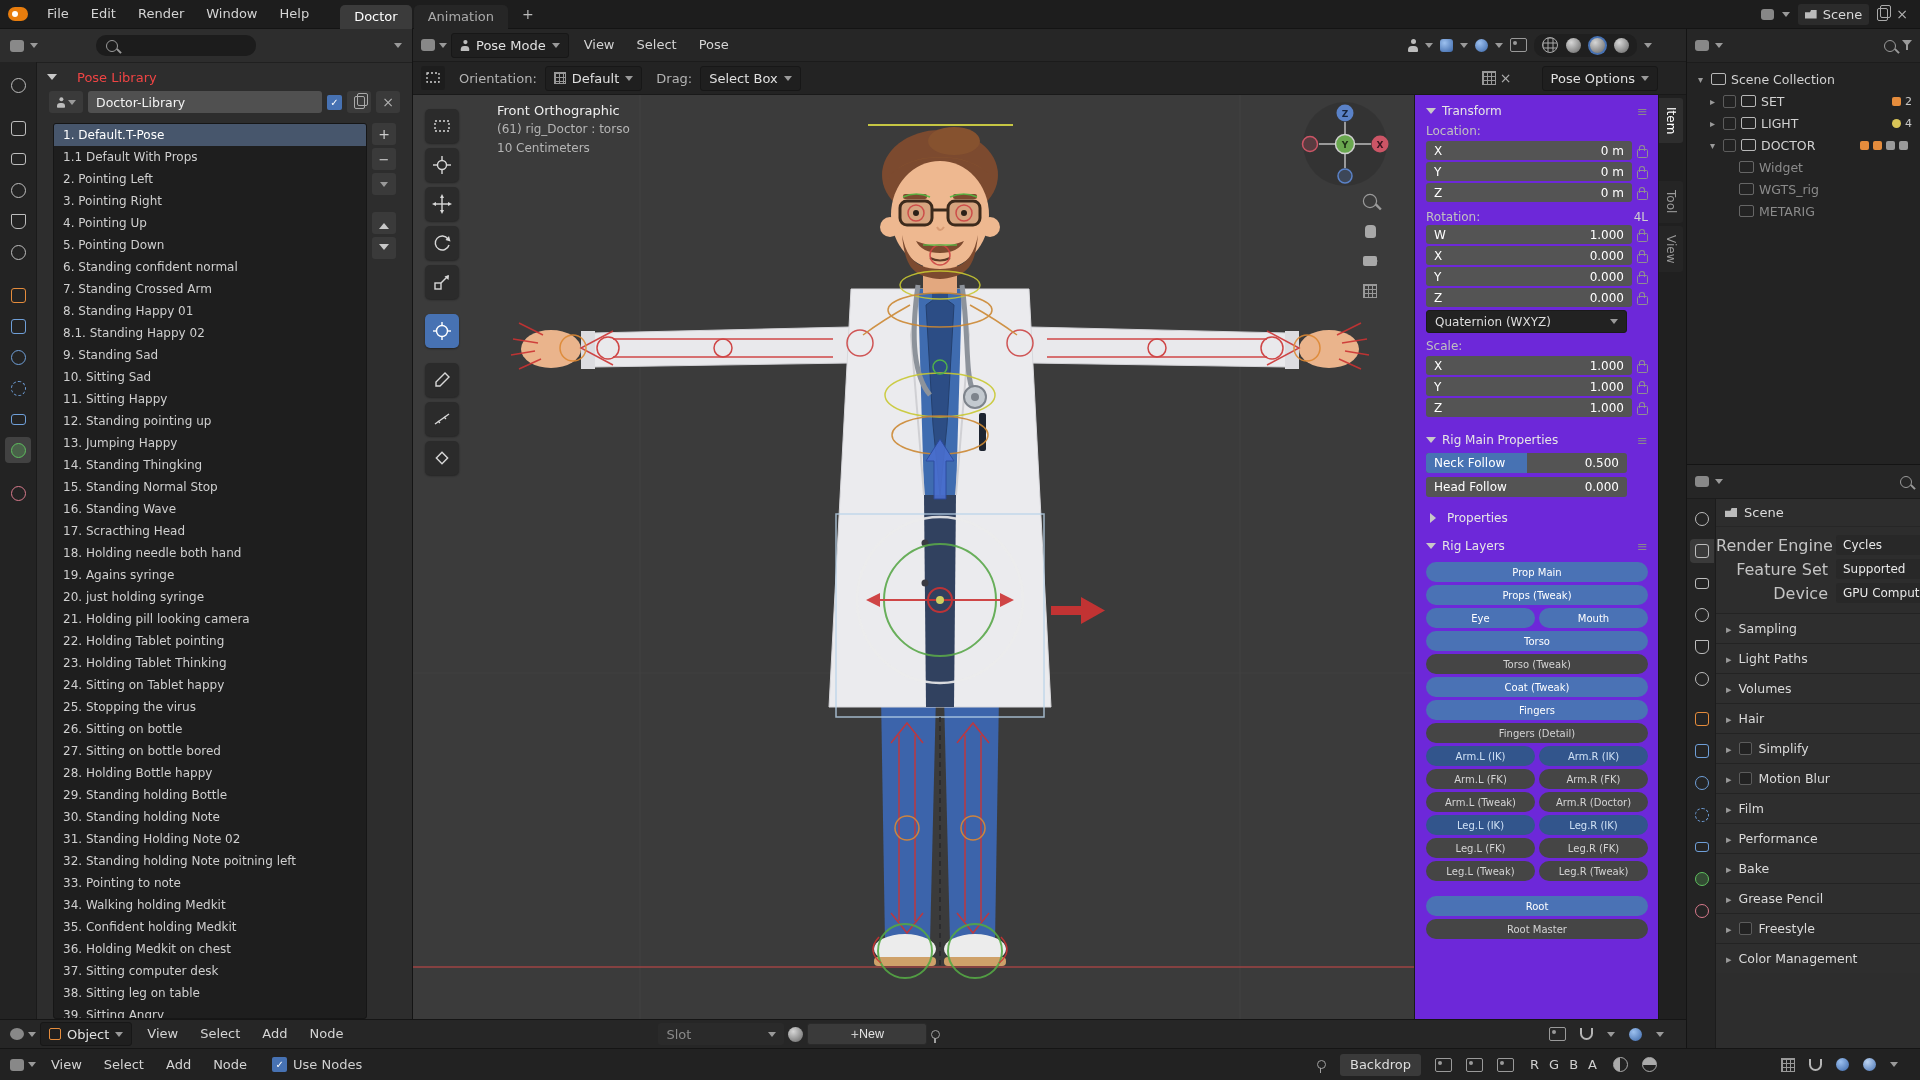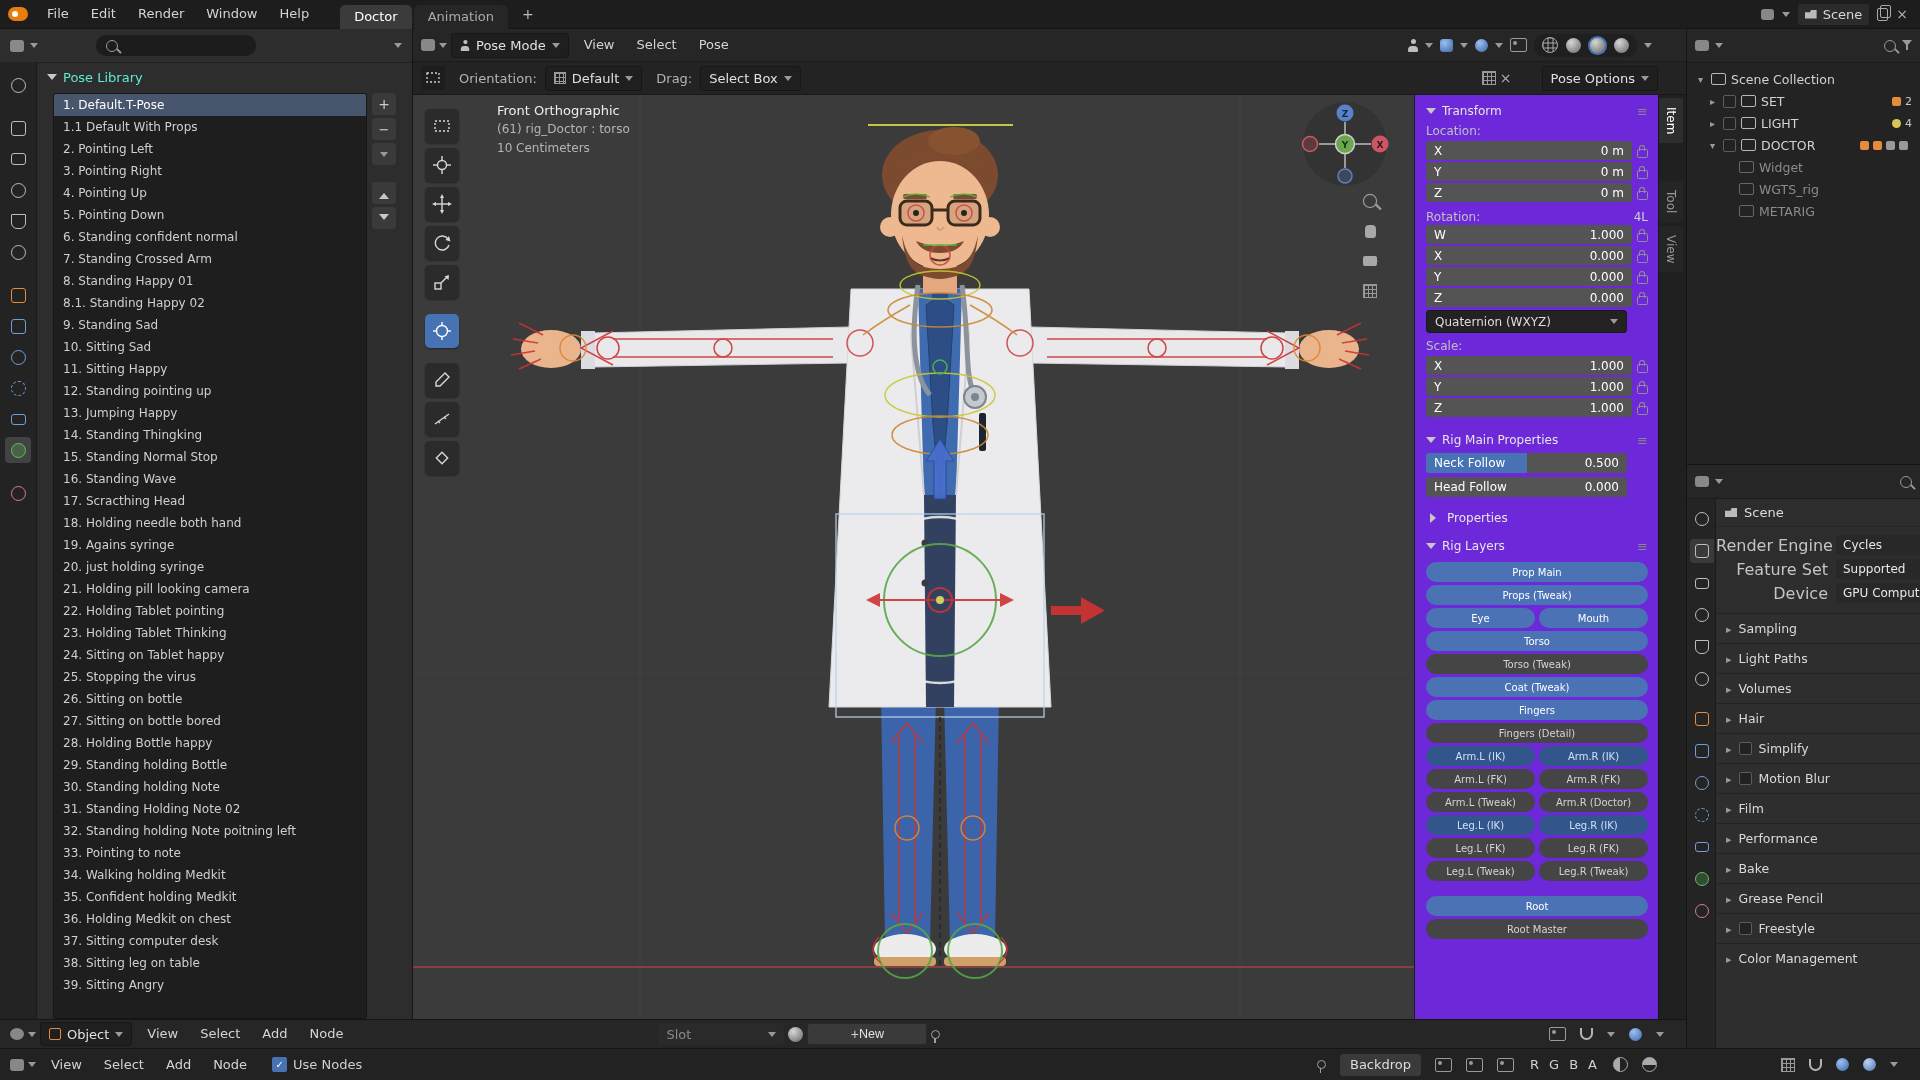--- a/index.html
+++ b/index.html
@@ -64,21 +64,21 @@
   .le-tabs{position:absolute;left:0;top:33px;bottom:0;width:37px;background:#232323;border-right:1px solid #1a1a1a;box-sizing:border-box}
   .ltab{position:absolute;left:5px;width:26px;height:26px;display:flex;align-items:center;justify-content:center;border-radius:4px}
   .ltab.active{background:#424242}
   .lti{width:13px;height:13px;border:1.7px solid #bdbdbd;border-radius:3px;display:block}
   .lti.rnd{border-radius:50%}
   .lti.or{border-color:#e58c3c}
   .lti.bl{border-color:#6f9fd8}
   .lti.gr{border-color:#5fbf5f;background:rgba(95,191,95,.25)}
   .lti.pk{border-color:#d87a8c}
   .le-content{position:absolute;left:37px;right:0;top:33px;bottom:0;display:flex;flex-direction:column}
-  .panel-head{display:flex;align-items:center;gap:6px;padding:7px 10px 4px;color:#5eead4}
+  .panel-head{display:flex;align-items:center;gap:20px;padding:7px 10px 4px;color:#ef4444}
   .db-row{display:flex;align-items:center;gap:5px;padding:2px 12px 6px}
   .db-btn{width:34px;height:22px;background:#3a3a3a;border-radius:3px;display:flex;align-items:center;justify-content:center;gap:2px}
   .db-name{flex:1;height:22px;background:#505050;border-radius:3px;color:#f2f2f2;display:flex;align-items:center;padding-left:8px;font-size:12.5px}
   .db-sq{width:24px;height:22px;background:#3a3a3a;border-radius:3px;display:flex;align-items:center;justify-content:center}
   .list-wrap{flex:1;display:flex;padding:4px 16px 0;gap:5px;overflow:hidden}
   .pose-list{flex:1;background:#1e1e1e;border:1px solid #161616;border-radius:3px;overflow:hidden}
   .pitem{height:22px;line-height:22px;padding-left:9px;font-size:12px;color:#cfcfcf;white-space:nowrap;overflow:hidden}
   .pitem:first-of-type{background:#47566c;color:#fff}
   .list-ops{width:24px;display:flex;flex-direction:column;gap:3px}
   .lop{width:24px;height:22px;background:#3a3a3a;border-radius:3px;display:flex;align-items:center;justify-content:center}
@@ -262,20 +262,34 @@
     <span class="ltab" style="top:418px">
         <i class="lti pk rnd"></i>
       </span>
   </div>
 
   <div class="le-content">
     <div class="panel-head">
       <span class="tri down"></span>
       <span>Pose Library</span>
     </div>
+    <div class="db-row">
+      <span class="db-btn">
+        <span class="fig" style="transform:scale(.8)"></span>
+        <span class="chev"></span>
+      </span>
+      <span class="db-name">Doctor-Library</span>
+      <span class="cbx"></span>
+      <span class="db-sq">
+          <span class="cico"></span>
+        </span>
+      <span class="db-sq">
+          <span class="xico"></span>
+        </span>
+    </div>
     <div class="list-wrap">
       <div class="pose-list">
 
       <div class="pitem">1. Default.T-Pose</div>
           <div class="pitem">1.1 Default With Props</div>
           <div class="pitem">2. Pointing Left</div>
           <div class="pitem">3. Pointing Right</div>
           <div class="pitem">4. Pointing Up</div>
           <div class="pitem">5. Pointing Down</div>
           <div class="pitem">6. Standing confident normal</div>

